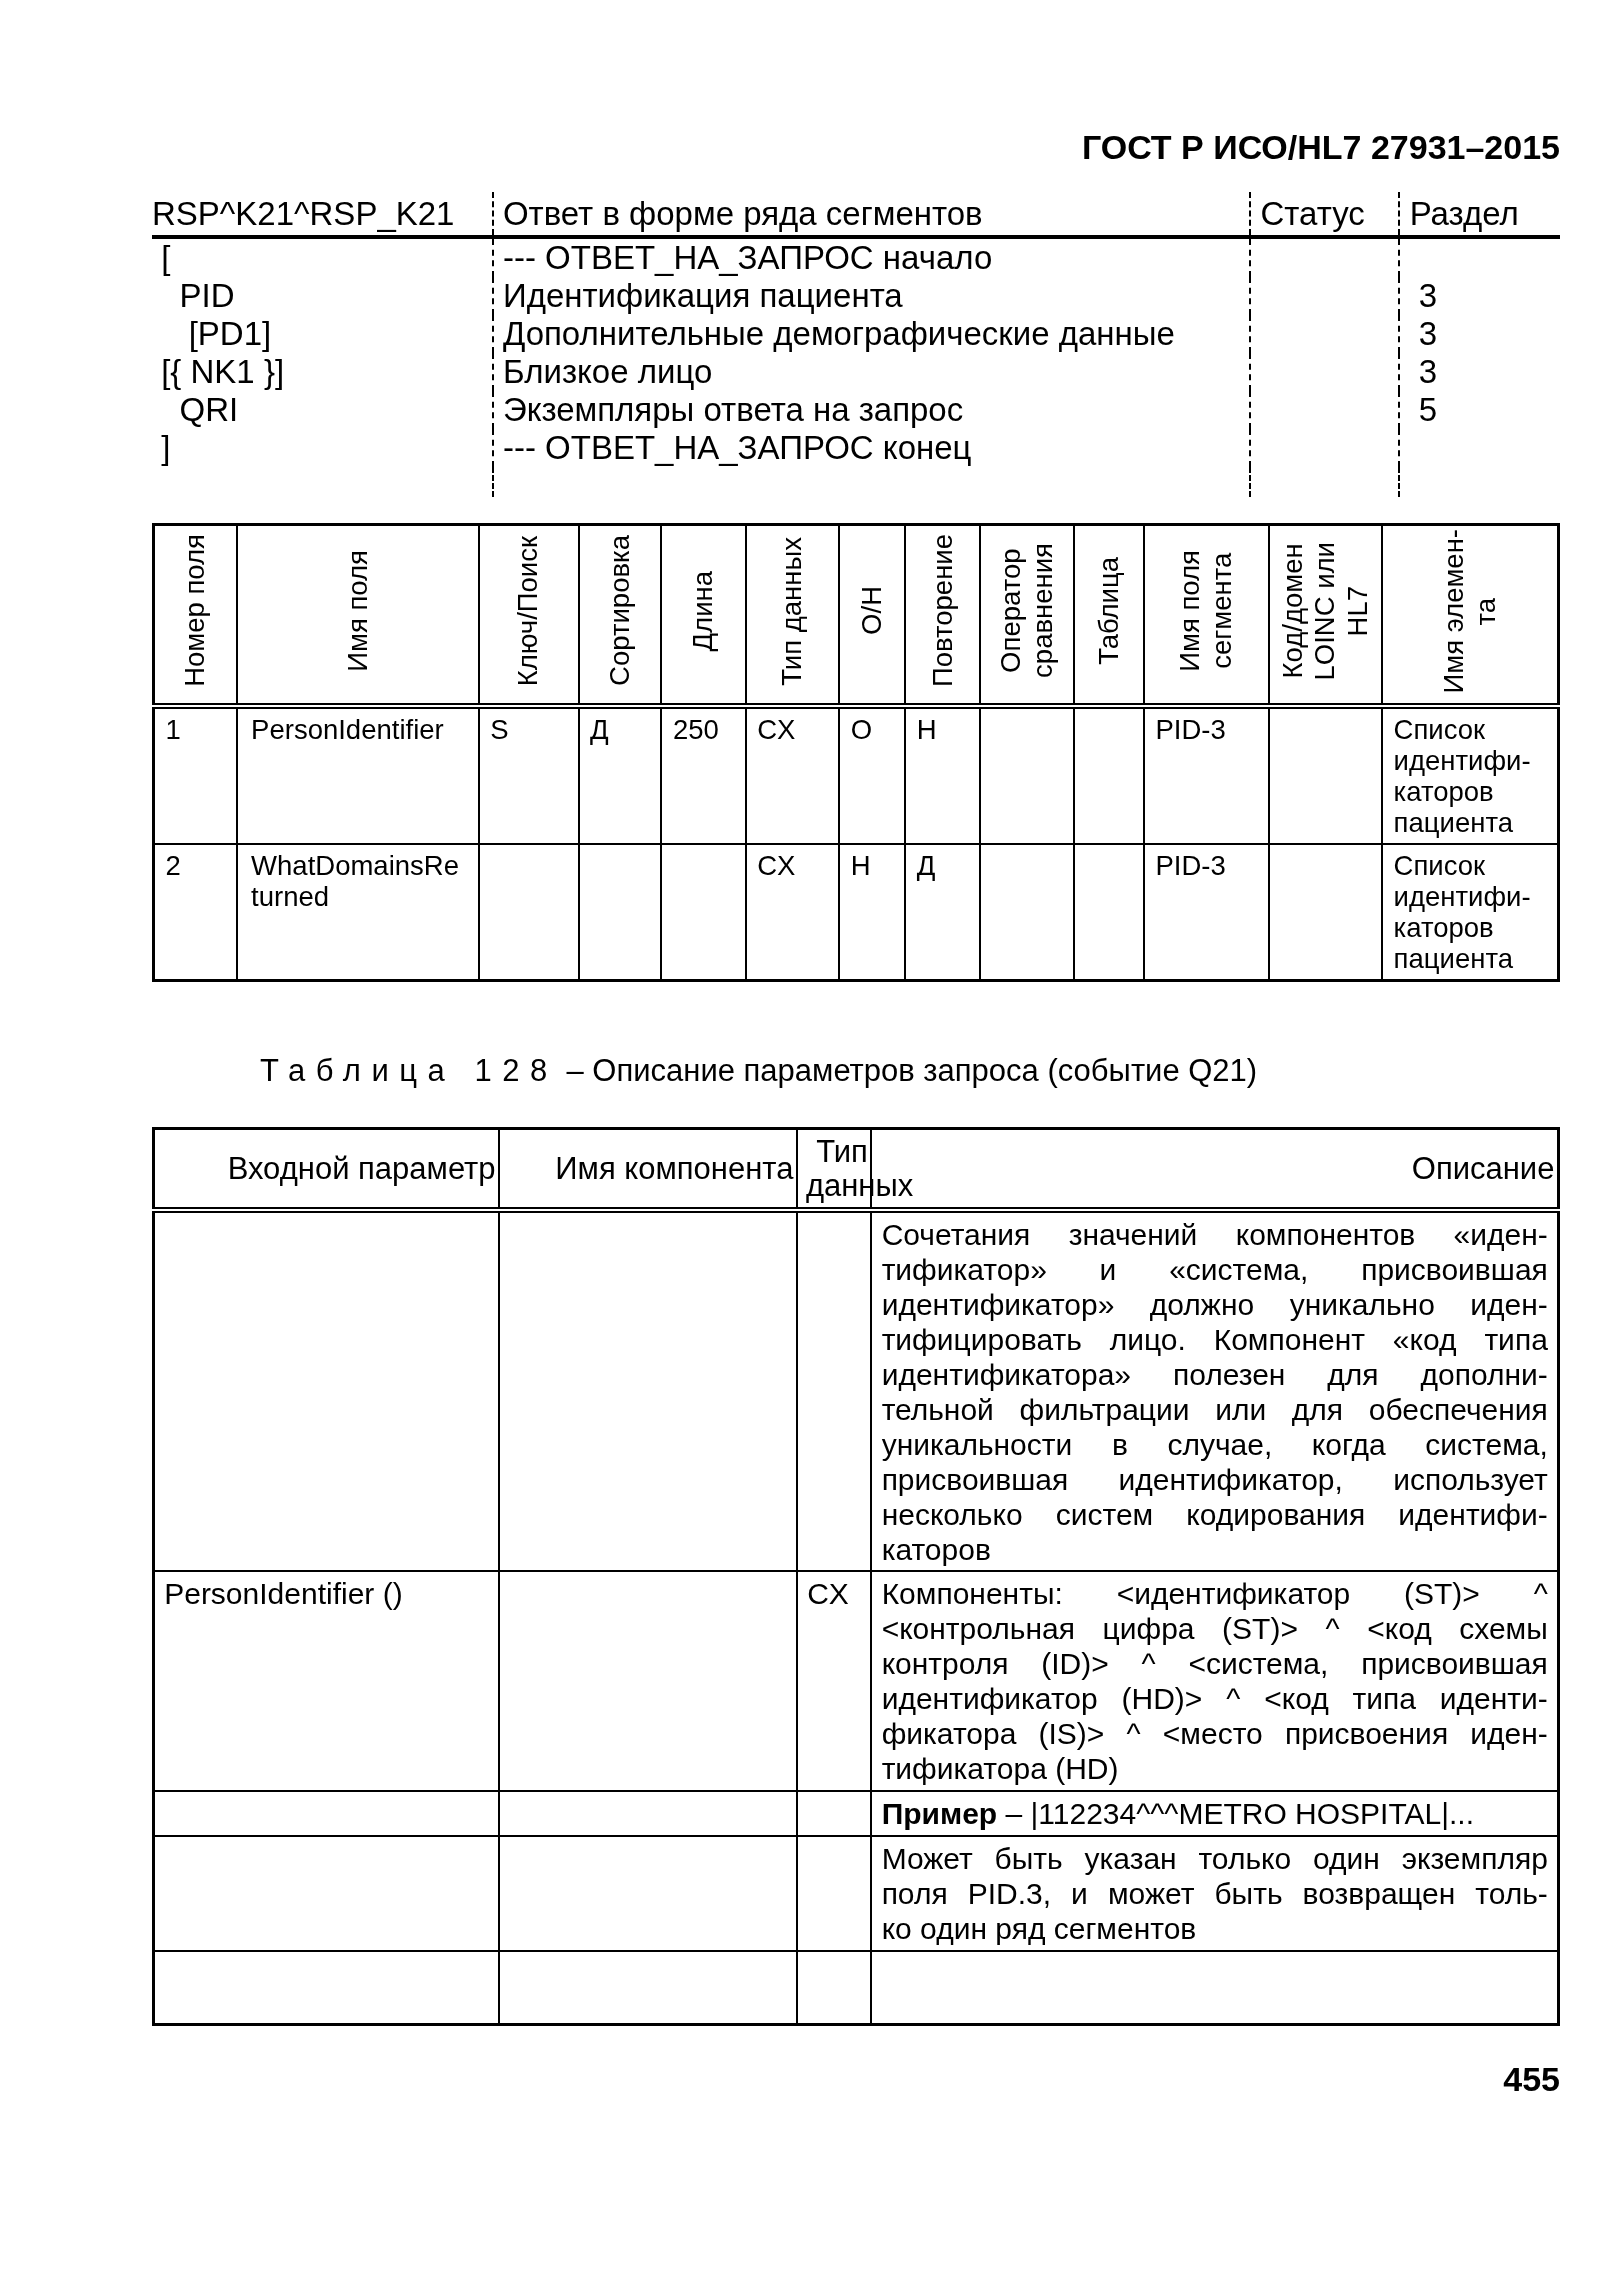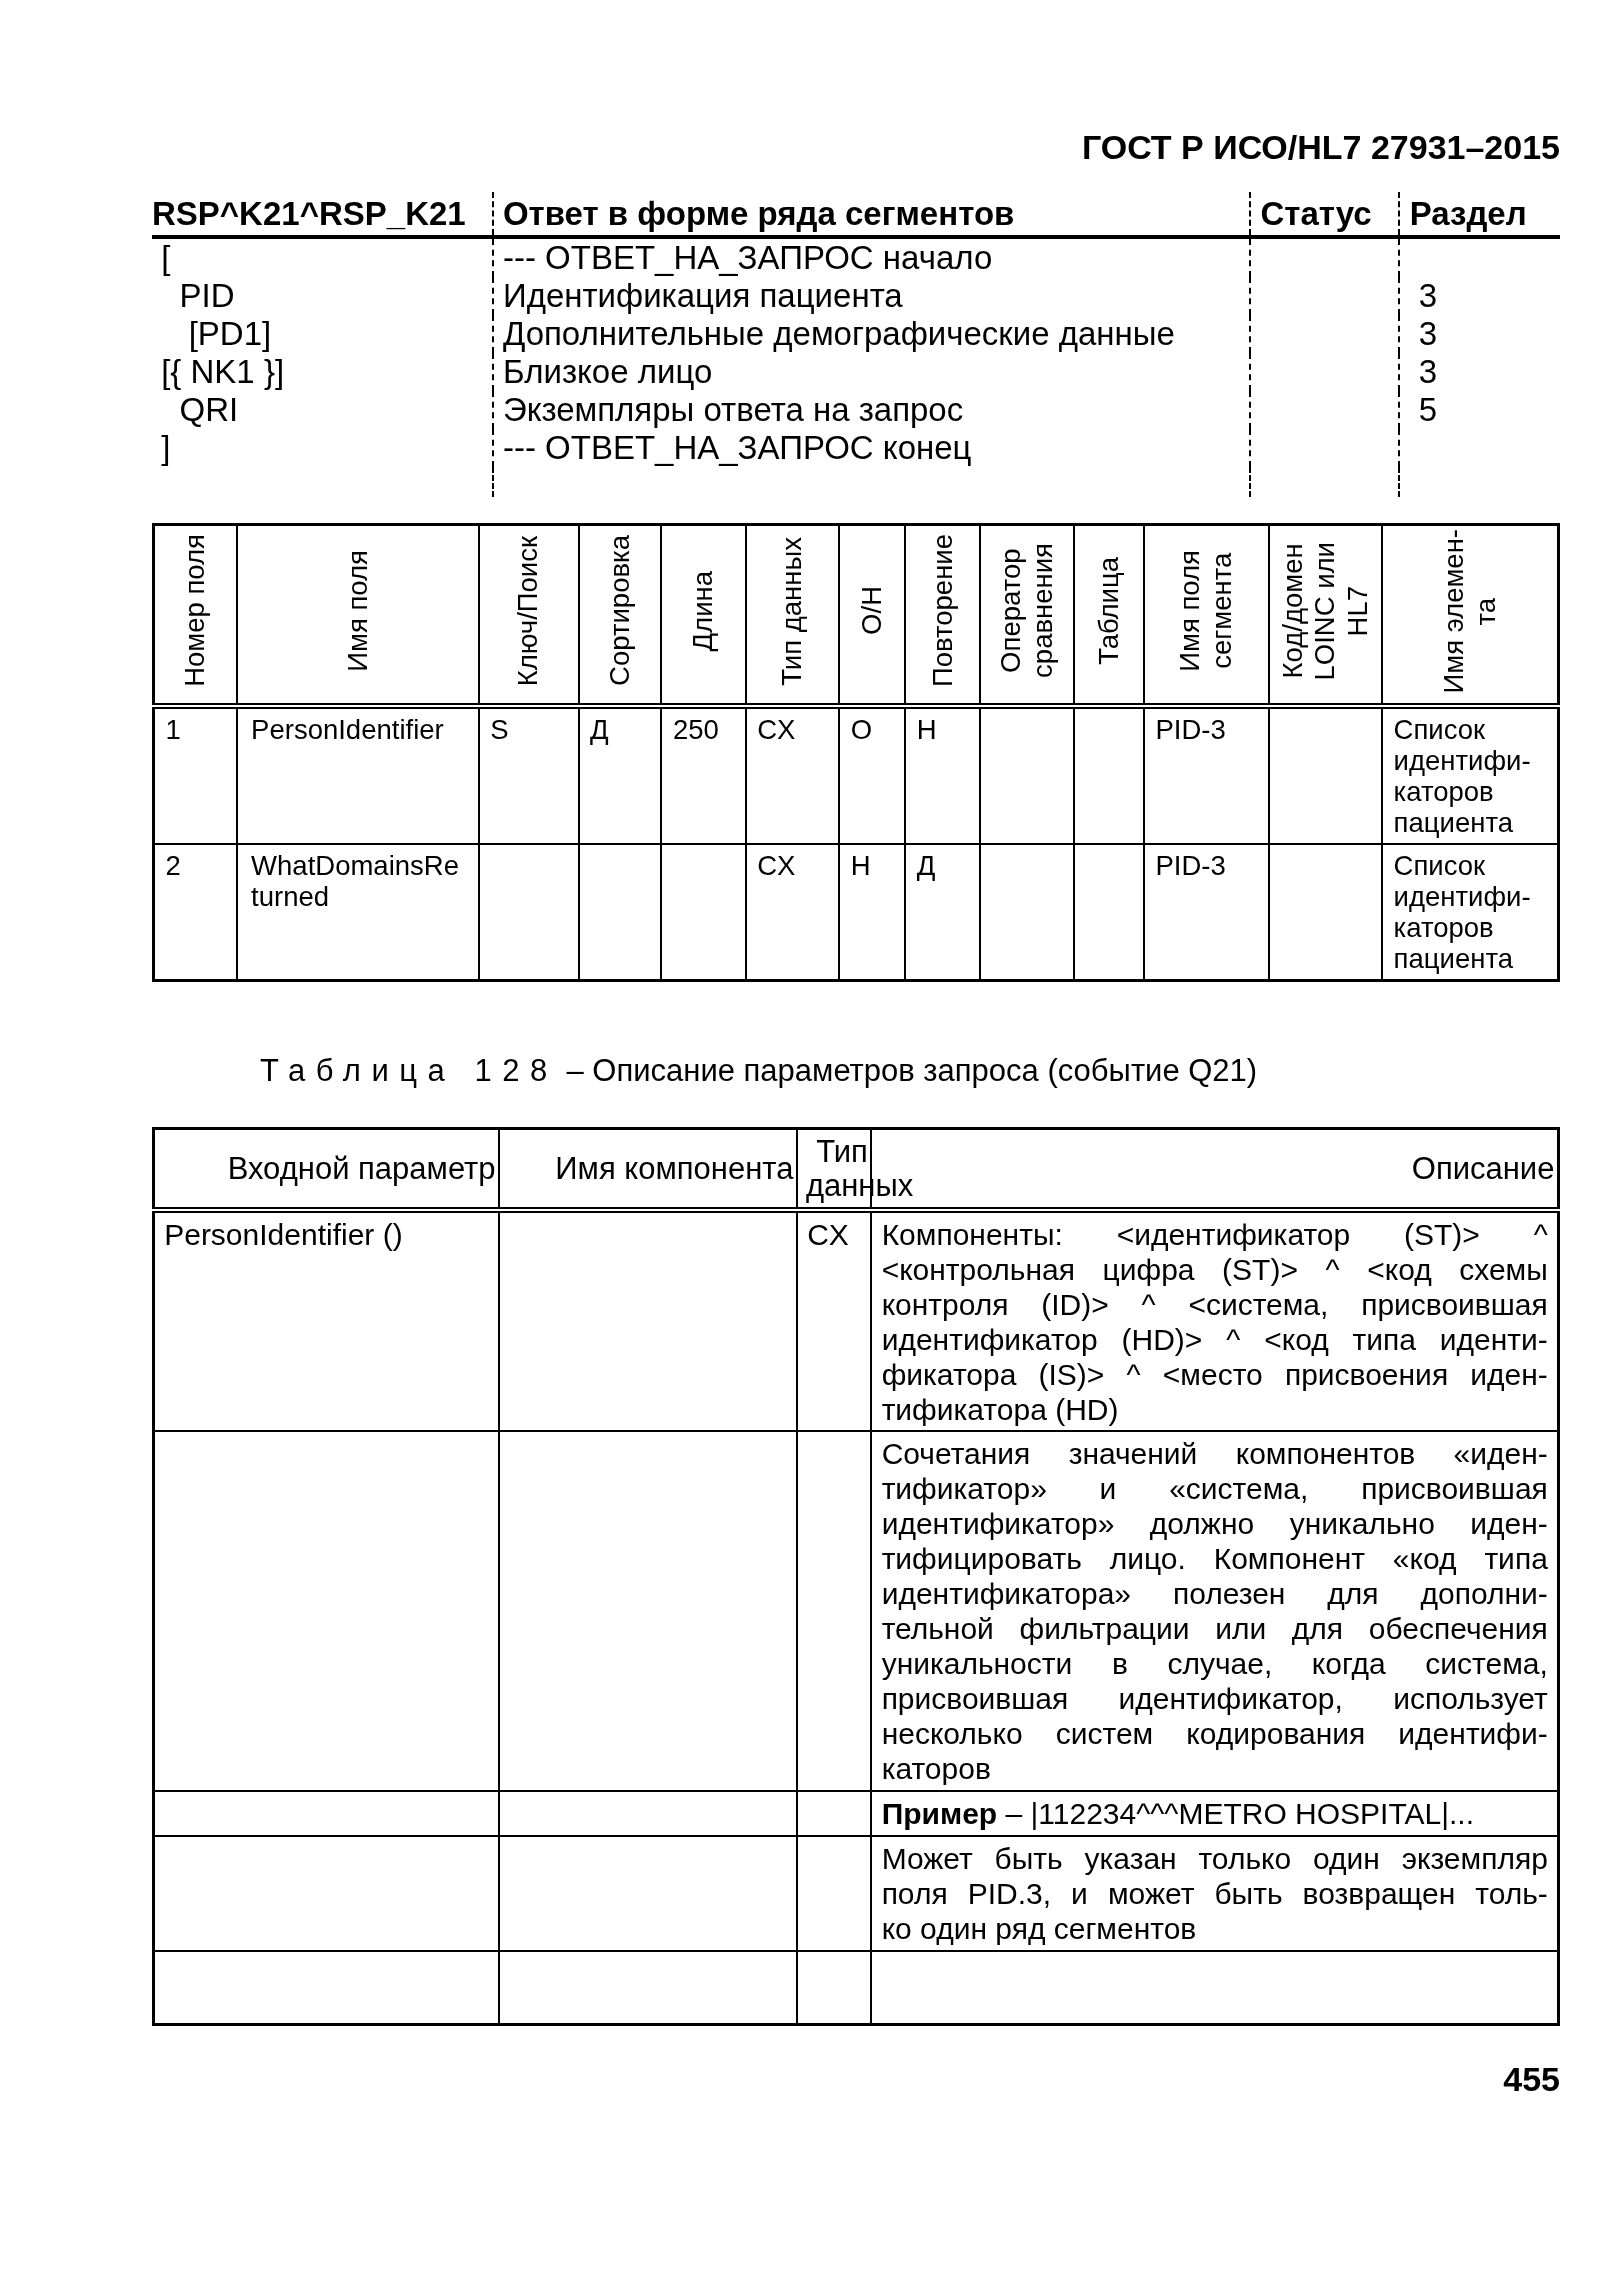--- a/index.html
+++ b/index.html
@@ -21,21 +21,21 @@
   .doc-header{
     padding-top:128px;
     text-align:right;
     font-weight:bold;font-size:34px;line-height:38px;
   }
 
   
   table{border-collapse:collapse;width:100%;table-layout:fixed;}
   .seg{margin-top:26px;font-size:33px;}
   .seg th{
-    font-weight:bold;text-align:left;
+    font-weight:normal;text-align:left;
     height:43px;border-bottom:4.6px solid #000;
     padding:0;vertical-align:middle;
   }
   .seg td{height:37px;padding:0;vertical-align:middle;white-space:pre;overflow:hidden;}
   .seg .vdash{border-left:2px dashed #000;padding-left:9.2px;}
   .seg .sec{padding-left:18.3px;}
   .seg tr.spacer td{height:30px;}
 
   
   .caption{font-size:31px;line-height:62px;}
@@ -253,50 +253,50 @@
           <th>Имя компонента</th>
           <th>
               <span class="ln">Тип</span>
               <span class="ln last">данных</span>
             </th>
           <th>Описание</th>
         </tr>
       </thead>
       <tbody>
         <tr>
-          <td>PersonIdentifier ()</td>
-          <td></td>
-          <td>CX</td>
-          <td class="just">
-              <span class="ln">Компоненты: &lt;идентификатор (ST)&gt; ^</span>
-              <span class="ln">&lt;контрольная цифра (ST)&gt; ^ &lt;код схемы</span>
-              <span class="ln">контроля (ID)&gt; ^ &lt;система, присвоившая</span>
-              <span class="ln">идентификатор (HD)&gt; ^ &lt;код типа иденти-</span>
-              <span class="ln">фикатора (IS)&gt; ^ &lt;место присвоения иден-</span>
-              <span class="ln last">тификатора (HD)</span>
-            </td>
-        </tr>
-        <tr>
           <td></td>
           <td></td>
           <td></td>
           <td class="just">
               <span class="ln">Сочетания значений компонентов «иден-</span>
               <span class="ln">тификатор» и «система, присвоившая</span>
               <span class="ln">идентификатор» должно уникально иден-</span>
               <span class="ln">тифицировать лицо. Компонент «код типа</span>
               <span class="ln">идентификатора» полезен для дополни-</span>
               <span class="ln">тельной фильтрации или для обеспечения</span>
               <span class="ln">уникальности в случае, когда система,</span>
               <span class="ln">присвоившая идентификатор, использует</span>
               <span class="ln">несколько систем кодирования идентифи-</span>
               <span class="ln last">каторов</span>
             </td>
         </tr>
         <tr>
+          <td>PersonIdentifier ()</td>
+          <td></td>
+          <td>CX</td>
+          <td class="just">
+              <span class="ln">Компоненты: &lt;идентификатор (ST)&gt; ^</span>
+              <span class="ln">&lt;контрольная цифра (ST)&gt; ^ &lt;код схемы</span>
+              <span class="ln">контроля (ID)&gt; ^ &lt;система, присвоившая</span>
+              <span class="ln">идентификатор (HD)&gt; ^ &lt;код типа иденти-</span>
+              <span class="ln">фикатора (IS)&gt; ^ &lt;место присвоения иден-</span>
+              <span class="ln last">тификатора (HD)</span>
+            </td>
+        </tr>
+        <tr>
           <td></td>
           <td></td>
           <td></td>
           <td><span class="ex-label">Пример</span><span> – |112234^^^METRO HOSPITAL|...</span></td>
         </tr>
         <tr>
           <td></td>
           <td></td>
           <td></td>
           <td class="just">

